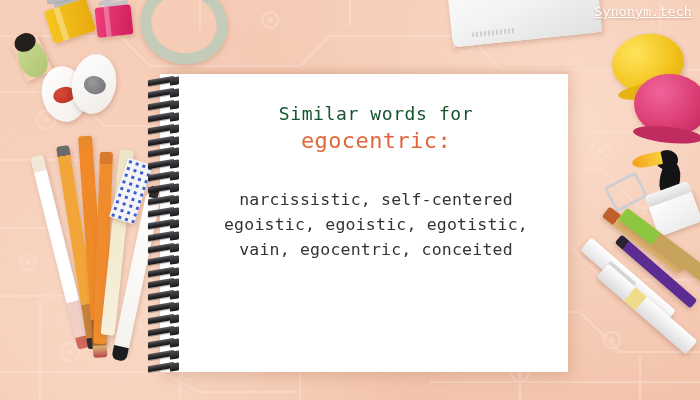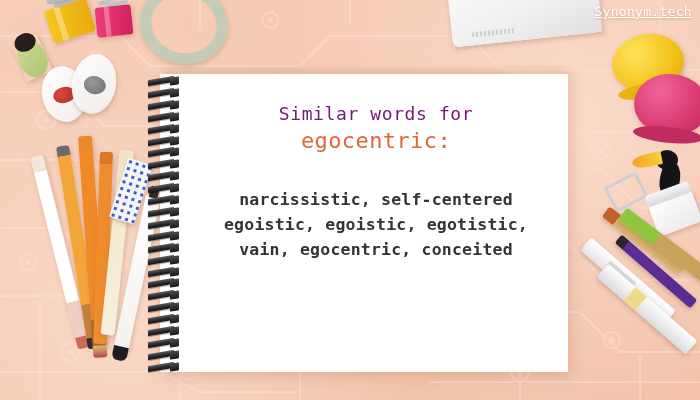--- a/index.html
+++ b/index.html
@@ -50,32 +50,32 @@
     border-radius:1px;transform:skewY(-9deg);
   }
 
   
   .content{
     position:absolute;left:186px;top:74px;width:380px;height:298px;
     display:flex;flex-direction:column;align-items:center;
     padding-top:26px;box-sizing:border-box;
   }
   .title-sm{
-    font-size:18px;letter-spacing:.6px;color:#701a75;line-height:1.5;
+    font-size:18px;letter-spacing:.6px;color:#14532d;line-height:1.5;
     white-space:nowrap;
   }
   .title-lg{
     font-size:22px;letter-spacing:.4px;color:#e2663a;margin-top:1px;
     white-space:nowrap;
   }
   .words{
     margin-top:34px;text-align:center;color:#333335;
     font-size:16.5px;line-height:25px;letter-spacing:.2px;
   }
-  .words div{white-space:nowrap;font-weight:bold;}
+  .words div{white-space:nowrap;}
 
   
   .watermark{
     position:absolute;right:8px;top:4px;
     font-size:13px;color:#ffffff;letter-spacing:.3px;
     text-shadow:0 1px 2px rgba(160,100,70,.45);
     text-decoration:underline;
   }
 
   

